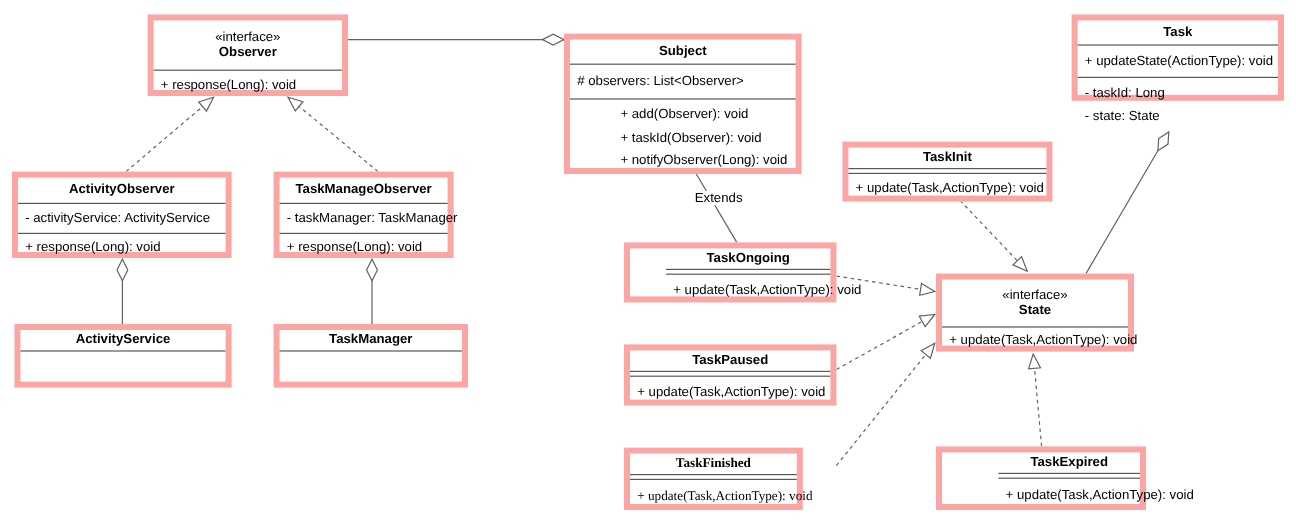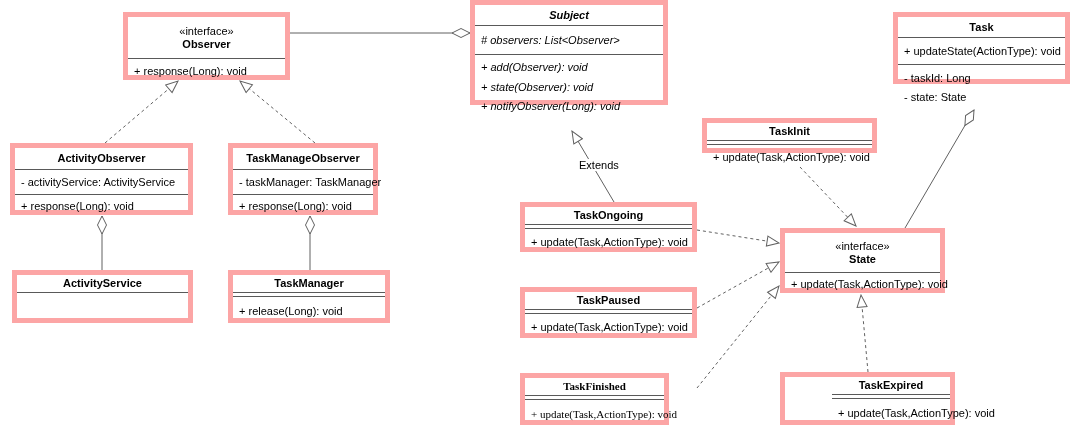--- a/index.html
+++ b/index.html
@@ -50,30 +50,30 @@
   <div class="uml-box" style="left:123px;top:12px;width:167px;height:68px;">
     <div class="uml-title" style="height:42px;">
       <div class="stereo">«interface»</div>
       <div>Observer</div>
     </div>
     <div class="uml-sec" style="height:24px;">
       <div class="member">+ response(Long): void</div>
     </div>
   </div>
 
-  <div class="uml-box" style="left:470px;top:0;width:198px;height:105px;font-style:italic;">
+  <div class="uml-box" style="left:470px;top:28px;width:198px;height:117px;">
     <div class="uml-title" style="height:21px;">
       <div>Subject</div>
     </div>
     <div class="uml-sec" style="height:29px;">
       <div class="member"># observers: List&lt;Observer&gt;</div>
     </div>
-    <div class="uml-sec" style="height:64px;">
+    <div class="uml-sec" style="height:64px;margin-left:36px;">
       <div class="member">+ add(Observer): void</div>
-      <div class="member">+ state(Observer): void</div>
+      <div class="member">+ taskId(Observer): void</div>
       <div class="member">+ notifyObserver(Long): void</div>
     </div>
   </div>
 
   <div class="uml-box" style="left:893px;top:12px;width:177px;height:72px;">
     <div class="uml-title" style="height:21px;">
       <div>Task</div>
     </div>
     <div class="uml-sec" style="height:27px;">
       <div class="member">+ updateState(ActionType): void</div>
@@ -113,36 +113,33 @@
       <div>ActivityService</div>
     </div>
     <div class="uml-sec empty" style="height:4px;"></div>
   </div>
 
   <div class="uml-box" style="left:228px;top:270px;width:162px;height:53px;">
     <div class="uml-title" style="height:18px;">
       <div>TaskManager</div>
     </div>
     <div class="uml-sec empty" style="height:4px;"></div>
-    <div class="uml-sec" style="height:29px;">
-      <div class="member">+ release(Long): void</div>
-    </div>
   </div>
 
-  <div class="uml-box" style="left:702px;top:118px;width:175px;height:35px;">
+  <div class="uml-box" style="left:702px;top:118px;width:175px;height:50px;">
     <div class="uml-title" style="height:18px;">
       <div>TaskInit</div>
     </div>
     <div class="uml-sec empty" style="height:4px;"></div>
     <div class="uml-sec" style="height:25px;">
       <div class="member">+ update(Task,ActionType): void</div>
     </div>
   </div>
 
-  <div class="uml-box" style="left:520px;top:202px;width:177px;height:50px;">
+  <div class="uml-box" style="left:520px;top:202px;width:177px;height:50px;padding-left:30px;">
     <div class="uml-title" style="height:18px;">
       <div>TaskOngoing</div>
     </div>
     <div class="uml-sec empty" style="height:4px;"></div>
     <div class="uml-sec" style="height:26px;">
       <div class="member">+ update(Task,ActionType): void</div>
     </div>
   </div>
 
   <div class="uml-box" style="left:520px;top:287px;width:177px;height:51px;">

